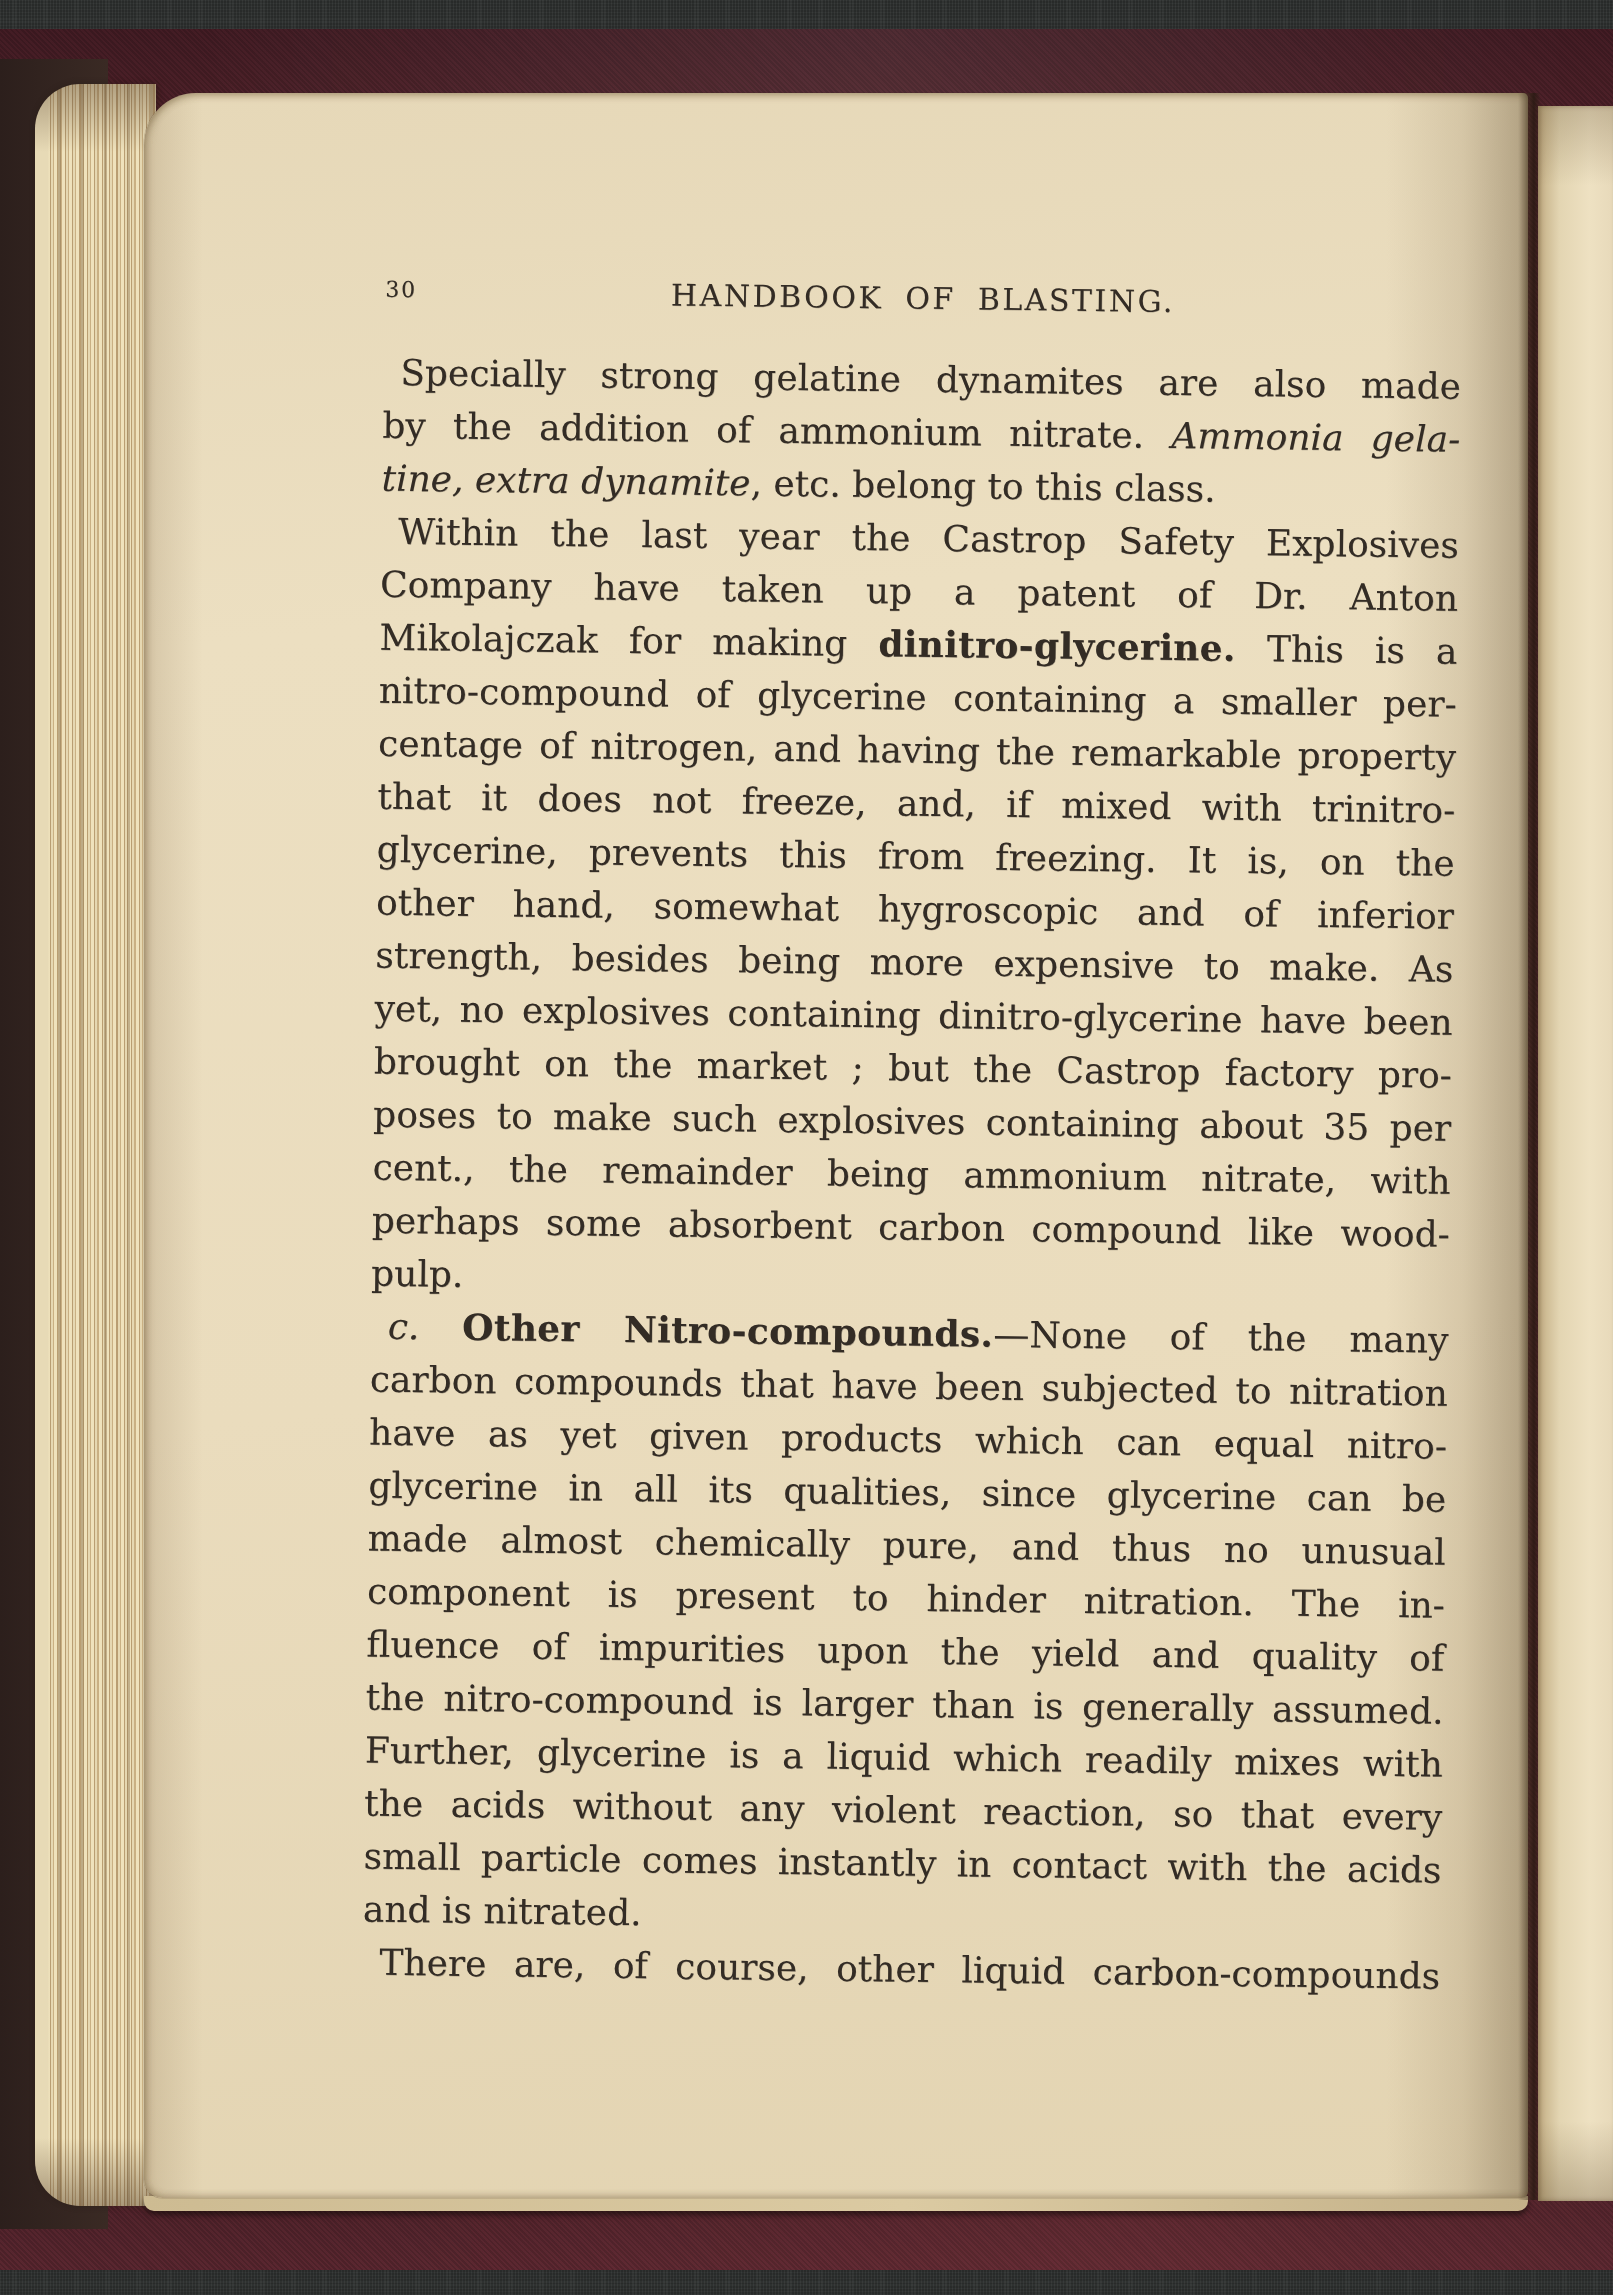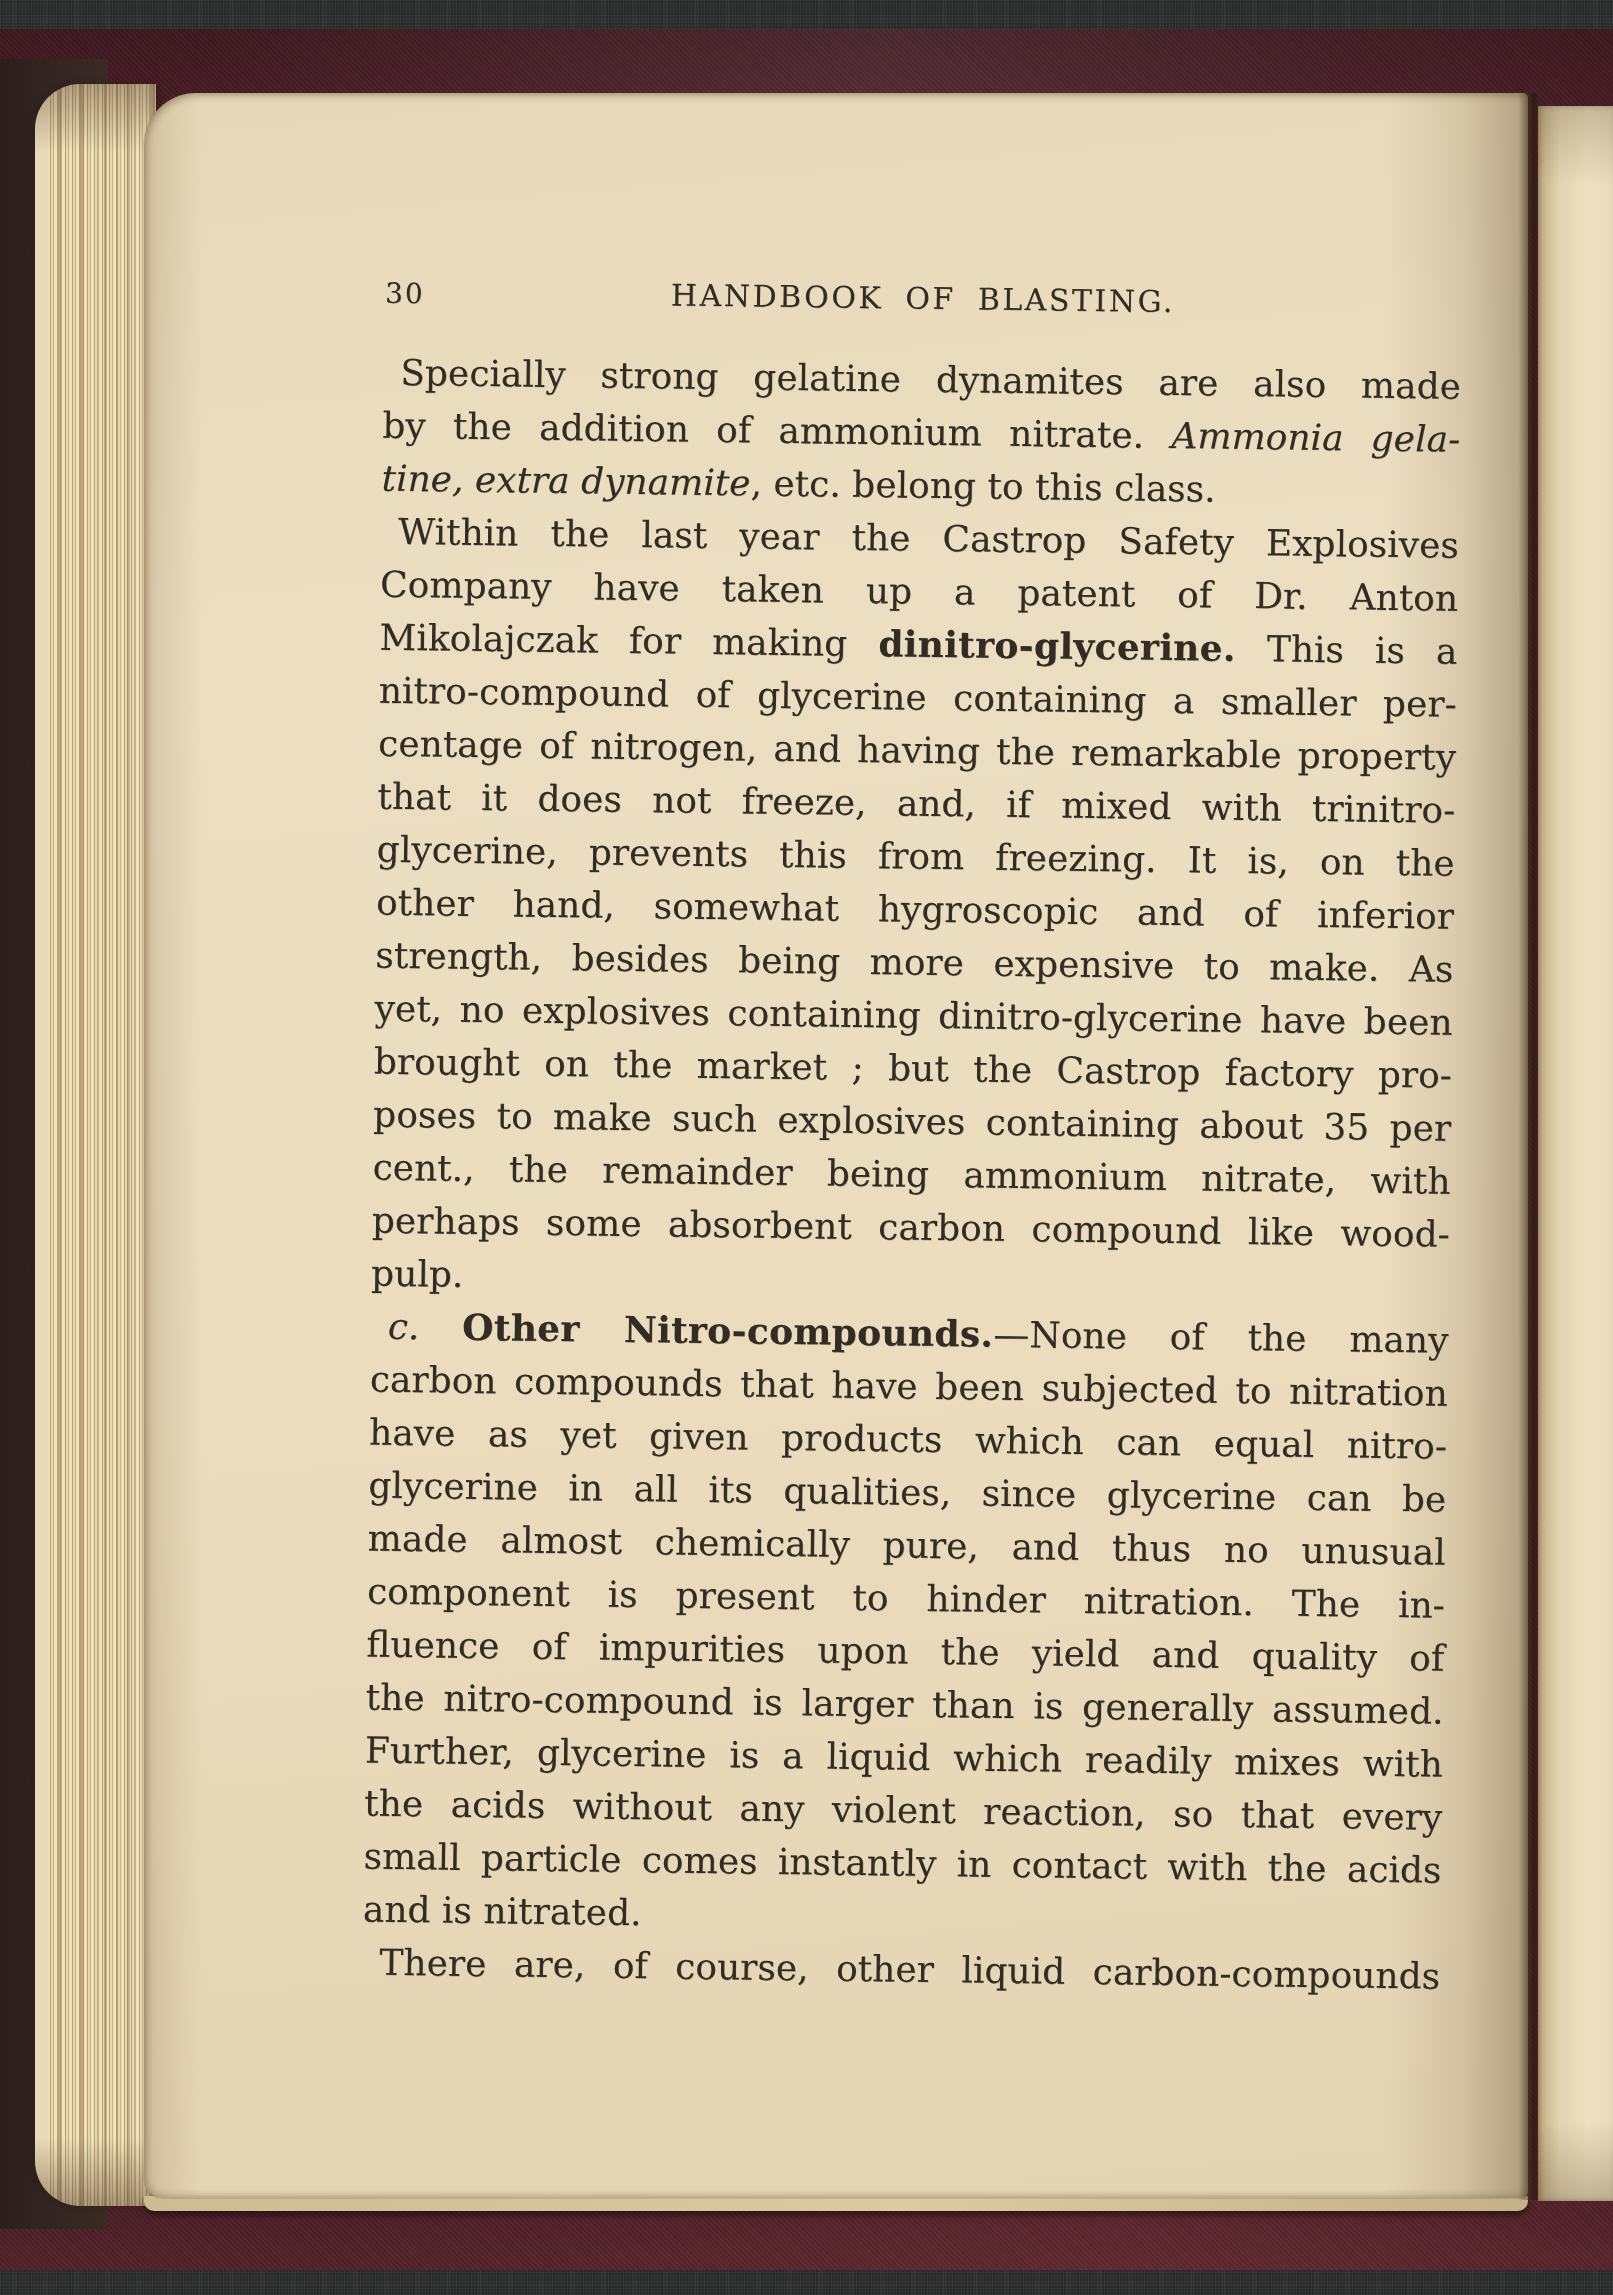--- a/index.html
+++ b/index.html
@@ -79,21 +79,21 @@
   
   .text-block {
     position: absolute; left: 384px; top: 271px; width: 1078px;
     transform: rotate(0.75deg); transform-origin: 25px 25px;
     color: var(--ink, #332c25);
     text-shadow: 0.4px 0.5px 0.6px rgba(51,44,37,0.35);
   }
   .header { position: relative; height: 51px; margin-bottom: 23.5px; }
   .page-num {
     position: absolute; left: 1.2px; top: 6.2px;
-    font-size: 28px; letter-spacing: 1.9px;
+    font-size: 22px; letter-spacing: 1.9px;
   }
   .header-title {
     position: absolute; left: 0; right: 0; top: 2.5px;
     text-align: center;
     font-size: 30px; letter-spacing: 2.5px; word-spacing: 10px;
   }
   .body-text { }
   .line {
     font-size: 36px; line-height: 53px; height: 53px;
     text-align: justify; text-align-last: justify; text-justify: inter-word;

